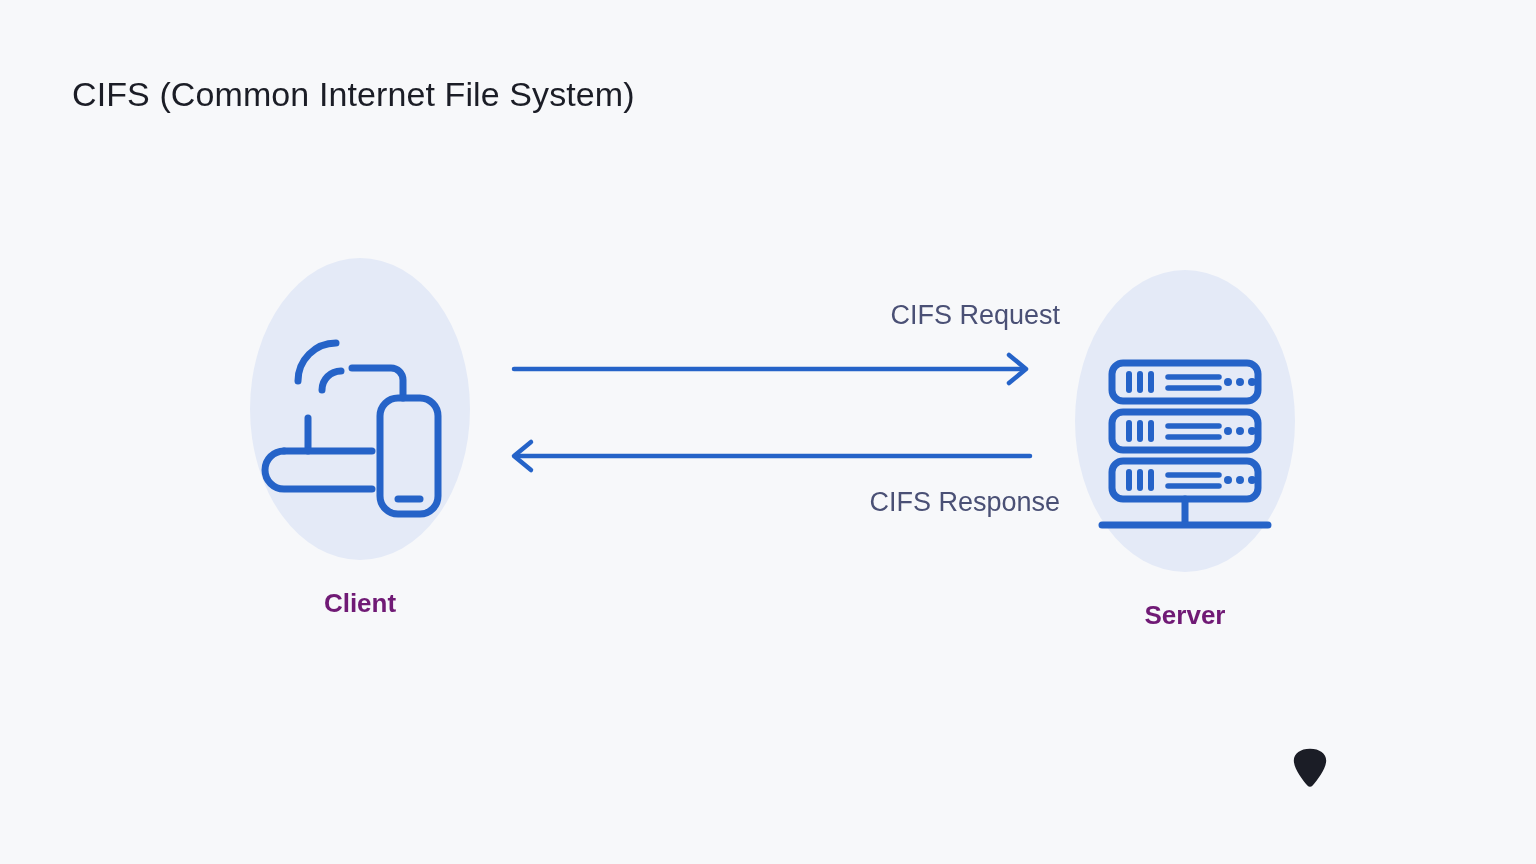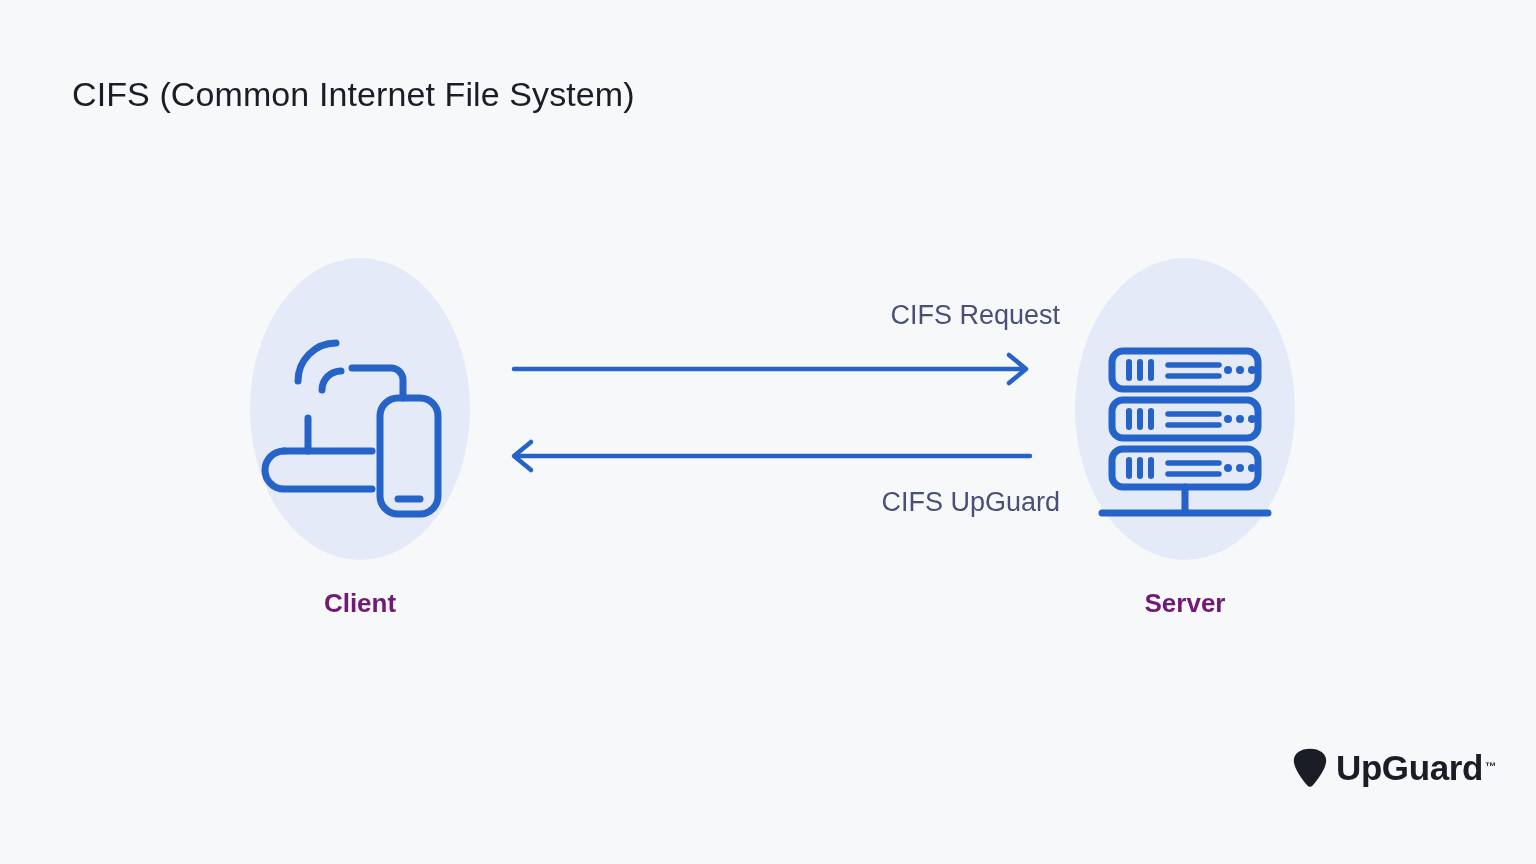--- a/index.html
+++ b/index.html
@@ -63,21 +63,21 @@
     top: 330px;
     width: 220px;
     text-align: center;
     font-size: 26px;
     font-weight: 700;
     color: #701a75;
     white-space: nowrap;
   }
 
   #node-client { left: 250px; top: 258px; }
-  #node-server { left: 1075px; top: 258px; }
+  #node-server { left: 1075px; top: 270px; }
 
   
   #flow {
     position: absolute;
     left: 480px;
     top: 280px;
     width: 580px;
     height: 260px;
   }
   .flow-label {
@@ -223,21 +223,21 @@
         <path d="M27 255 H193" stroke-width="7"></path>
       </g>
     </svg>
     <div class="node-label">Server</div>
   </div>
 
   <div id="flow">
 
     <div class="flow-label" id="label-request">CIFS Request</div>
 
-    <div class="flow-label" id="label-response">CIFS UpGuard</div>
+    <div class="flow-label" id="label-response">CIFS Response</div>
 
     <svg id="arrows" viewBox="0 0 580 260">
 
       <g fill="none" stroke="#2563c8" stroke-width="4.5" stroke-linecap="round" stroke-linejoin="round">
         <path d="M34 89 H544"></path>
         <path d="M529 75 L546 89 L529 103"></path>
       </g>
 
       <g fill="none" stroke="#2563c8" stroke-width="4.5" stroke-linecap="round" stroke-linejoin="round">
         <path d="M550 176 H36"></path>
@@ -245,18 +245,15 @@
       </g>
     </svg>
   </div>
 
   <div id="brand-logo">
     <svg id="brand-mark" viewBox="0 0 34 40">
       <path d="M17 0.8 C26.6 0.8 33.2 5.6 33.2 12.4 C33.2 20.6 24.2 32.4 19.6 37.6
                C18.2 39.2 15.8 39.2 14.4 37.6 C9.8 32.4 0.8 20.6 0.8 12.4
                C0.8 5.6 7.4 0.8 17 0.8 Z" fill="#1b1d26"></path>
     </svg>
-    <div id="brand-wordmark">
-      <span>UpGuard</span><span id="brand-tm">™</span>
-    </div>
   </div>
 
 </div>
 
 </body></html>

